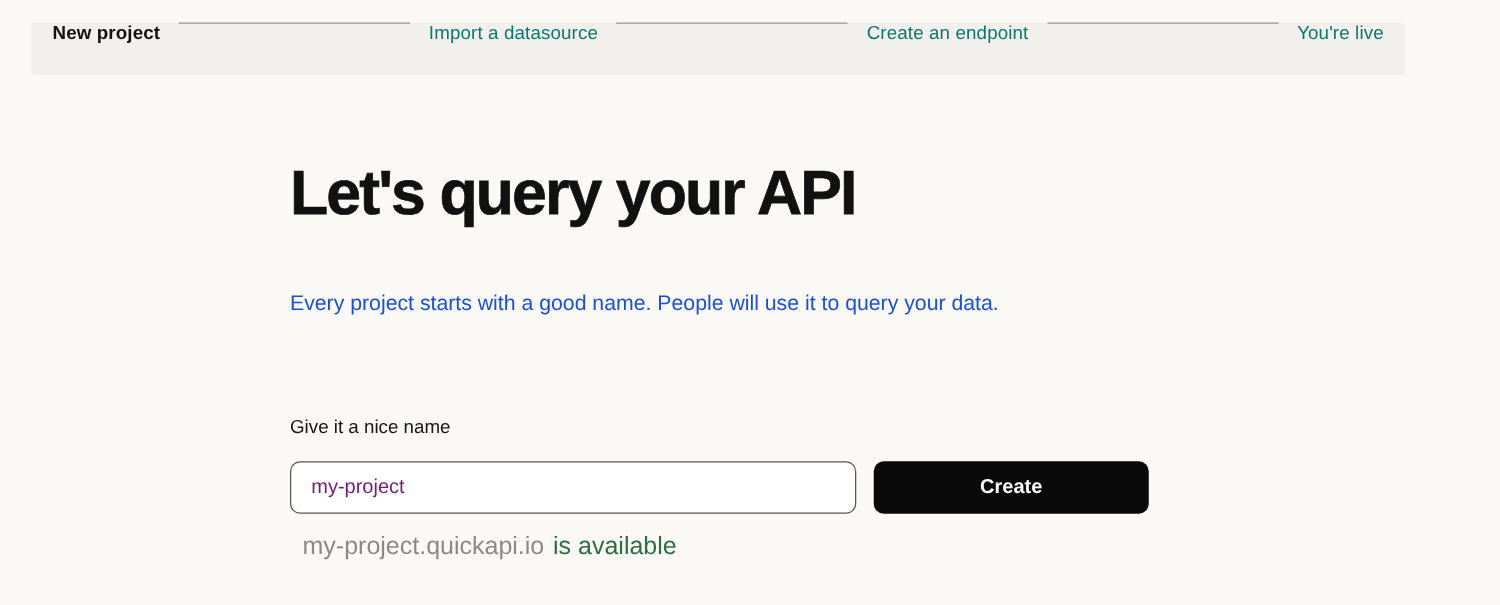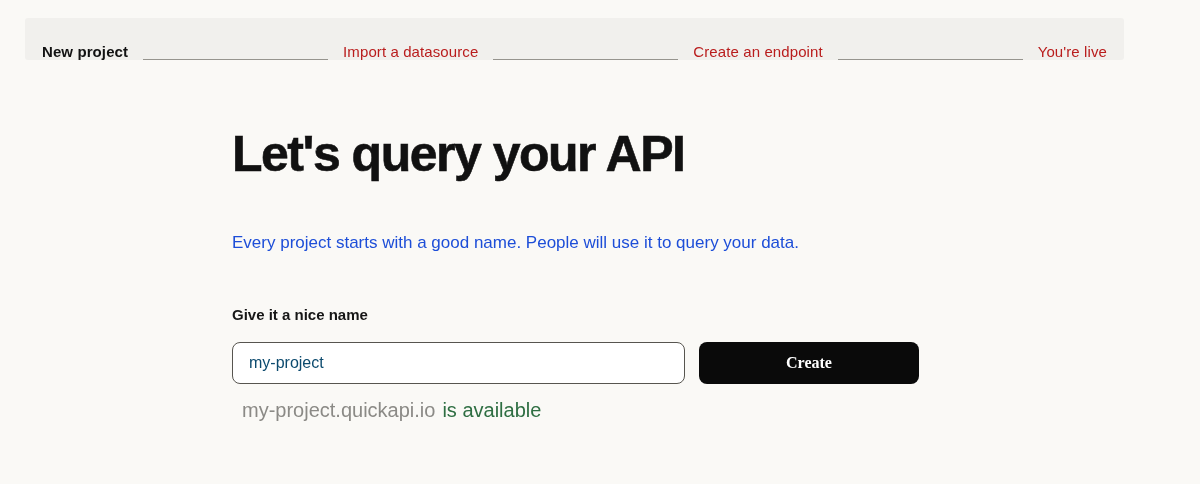--- a/index.html
+++ b/index.html
@@ -14,27 +14,27 @@
   }
 
   
   .stepper {
     margin: 18px 0 0 25px;
     width: 1099px;
     height: 42px;
     background: #f1f0ed;
     border-radius: 3px;
     display: flex;
-    align-items: flex-end;
+    align-items: flex-start;
     padding: 0 17px;
     gap: 15px;
   }
   .step {
     font-size: 15px;
-    color: #b91c1c;
+    color: #0f766e;
     white-space: nowrap;
     letter-spacing: 0.1px;
   }
   .step.active {
     color: #121212;
     font-weight: 700;
   }
   .connector {
     flex: 1;
     height: 1px;
@@ -54,51 +54,51 @@
     color: #111111;
     -webkit-text-stroke: 0.6px #111111;
   }
   .subtitle {
     margin: 50px 0 0 0;
     font-size: 17px;
     line-height: 22px;
     color: #1d4ed8;
   }
   .name-label {
-    margin: 52px 0 0 0;
+    margin: 79px 0 0 0;
     font-size: 15px;
-    font-weight: 700;
+    font-weight: 400;
     color: #161616;
   }
   .form-row {
     margin-top: 19px;
     display: flex;
     align-items: center;
     gap: 14px;
   }
   .name-input {
     width: 453px;
     height: 42px;
     border: 1px solid #57554f;
     border-radius: 8px;
     background: #ffffff;
     padding: 0 16px;
     font-family: "Liberation Sans", sans-serif;
     font-size: 16px;
-    color: #0c4a6e;
+    color: #701a75;
     outline: none;
   }
   .create-button {
     width: 220px;
     height: 42px;
     border: none;
     border-radius: 8px;
     background: #0a0a0a;
     color: #ffffff;
-    font-family: Liberation Serif, serif;
+    font-family: Liberation Sans, sans-serif;
     font-size: 16px;
     font-weight: 600;
     cursor: pointer;
   }
   .availability {
     margin: 15px 0 0 10px;
     font-size: 20px;
   }
   .availability .domain {
     color: #8b8a86;

